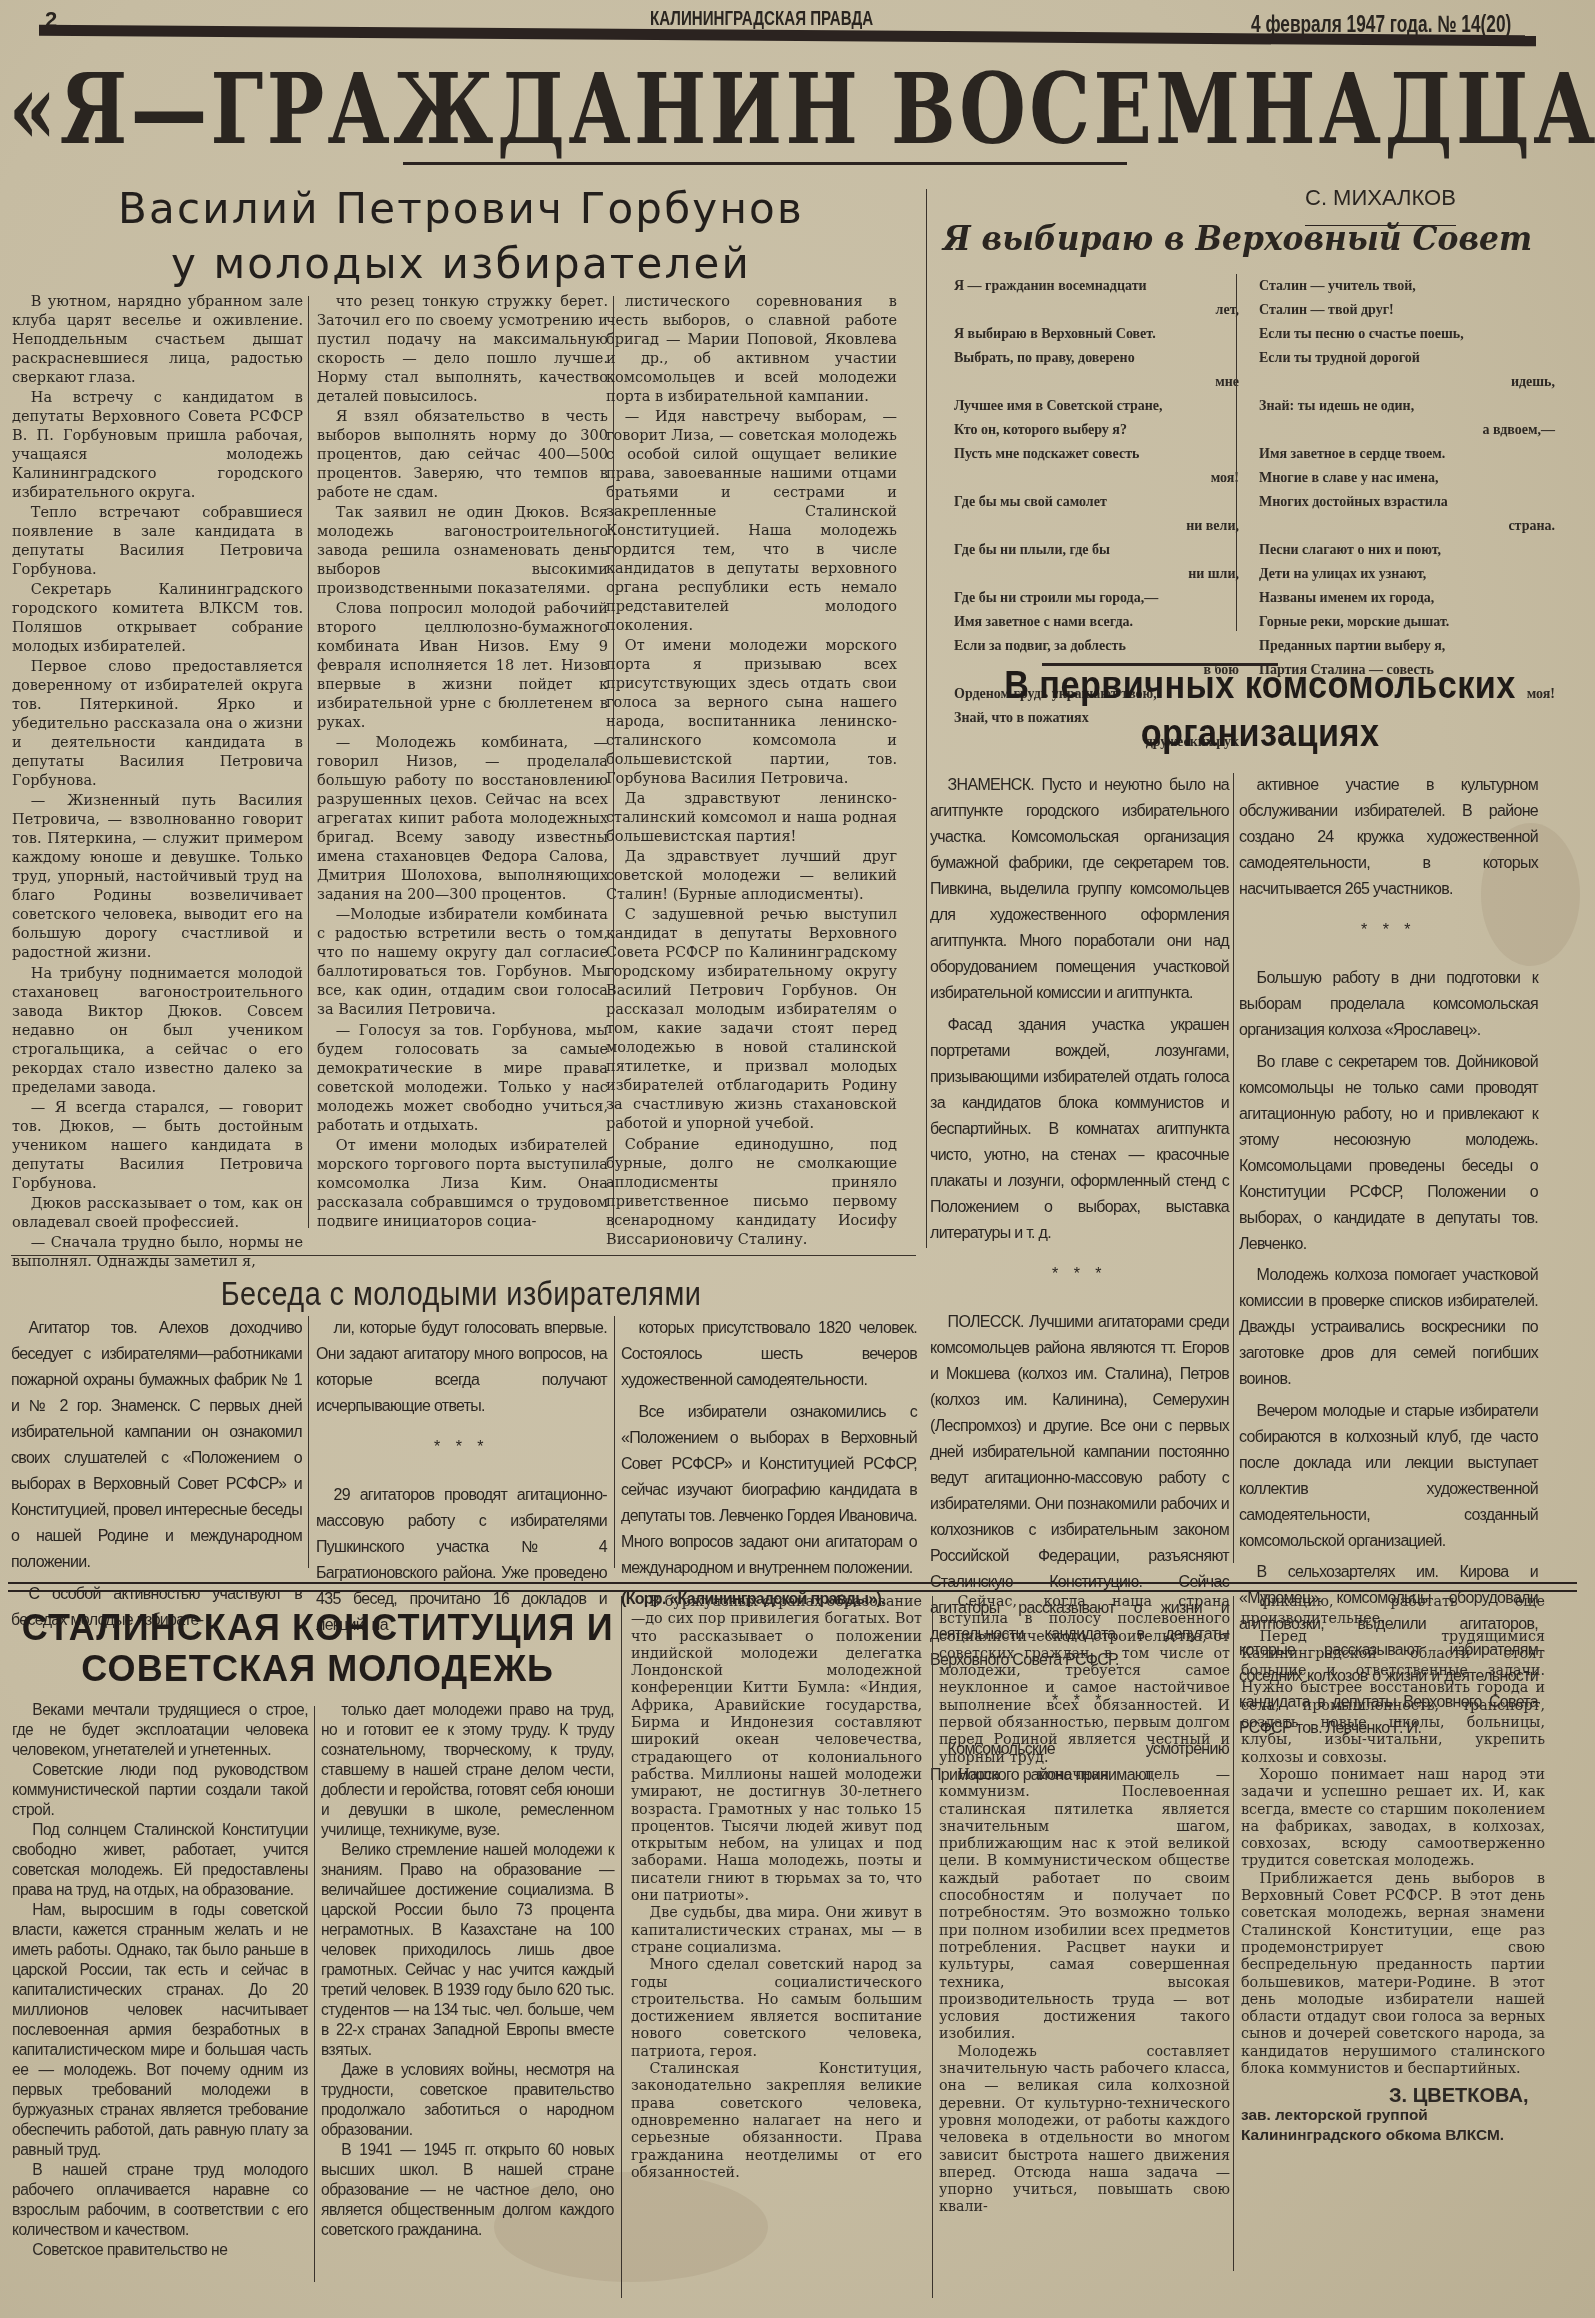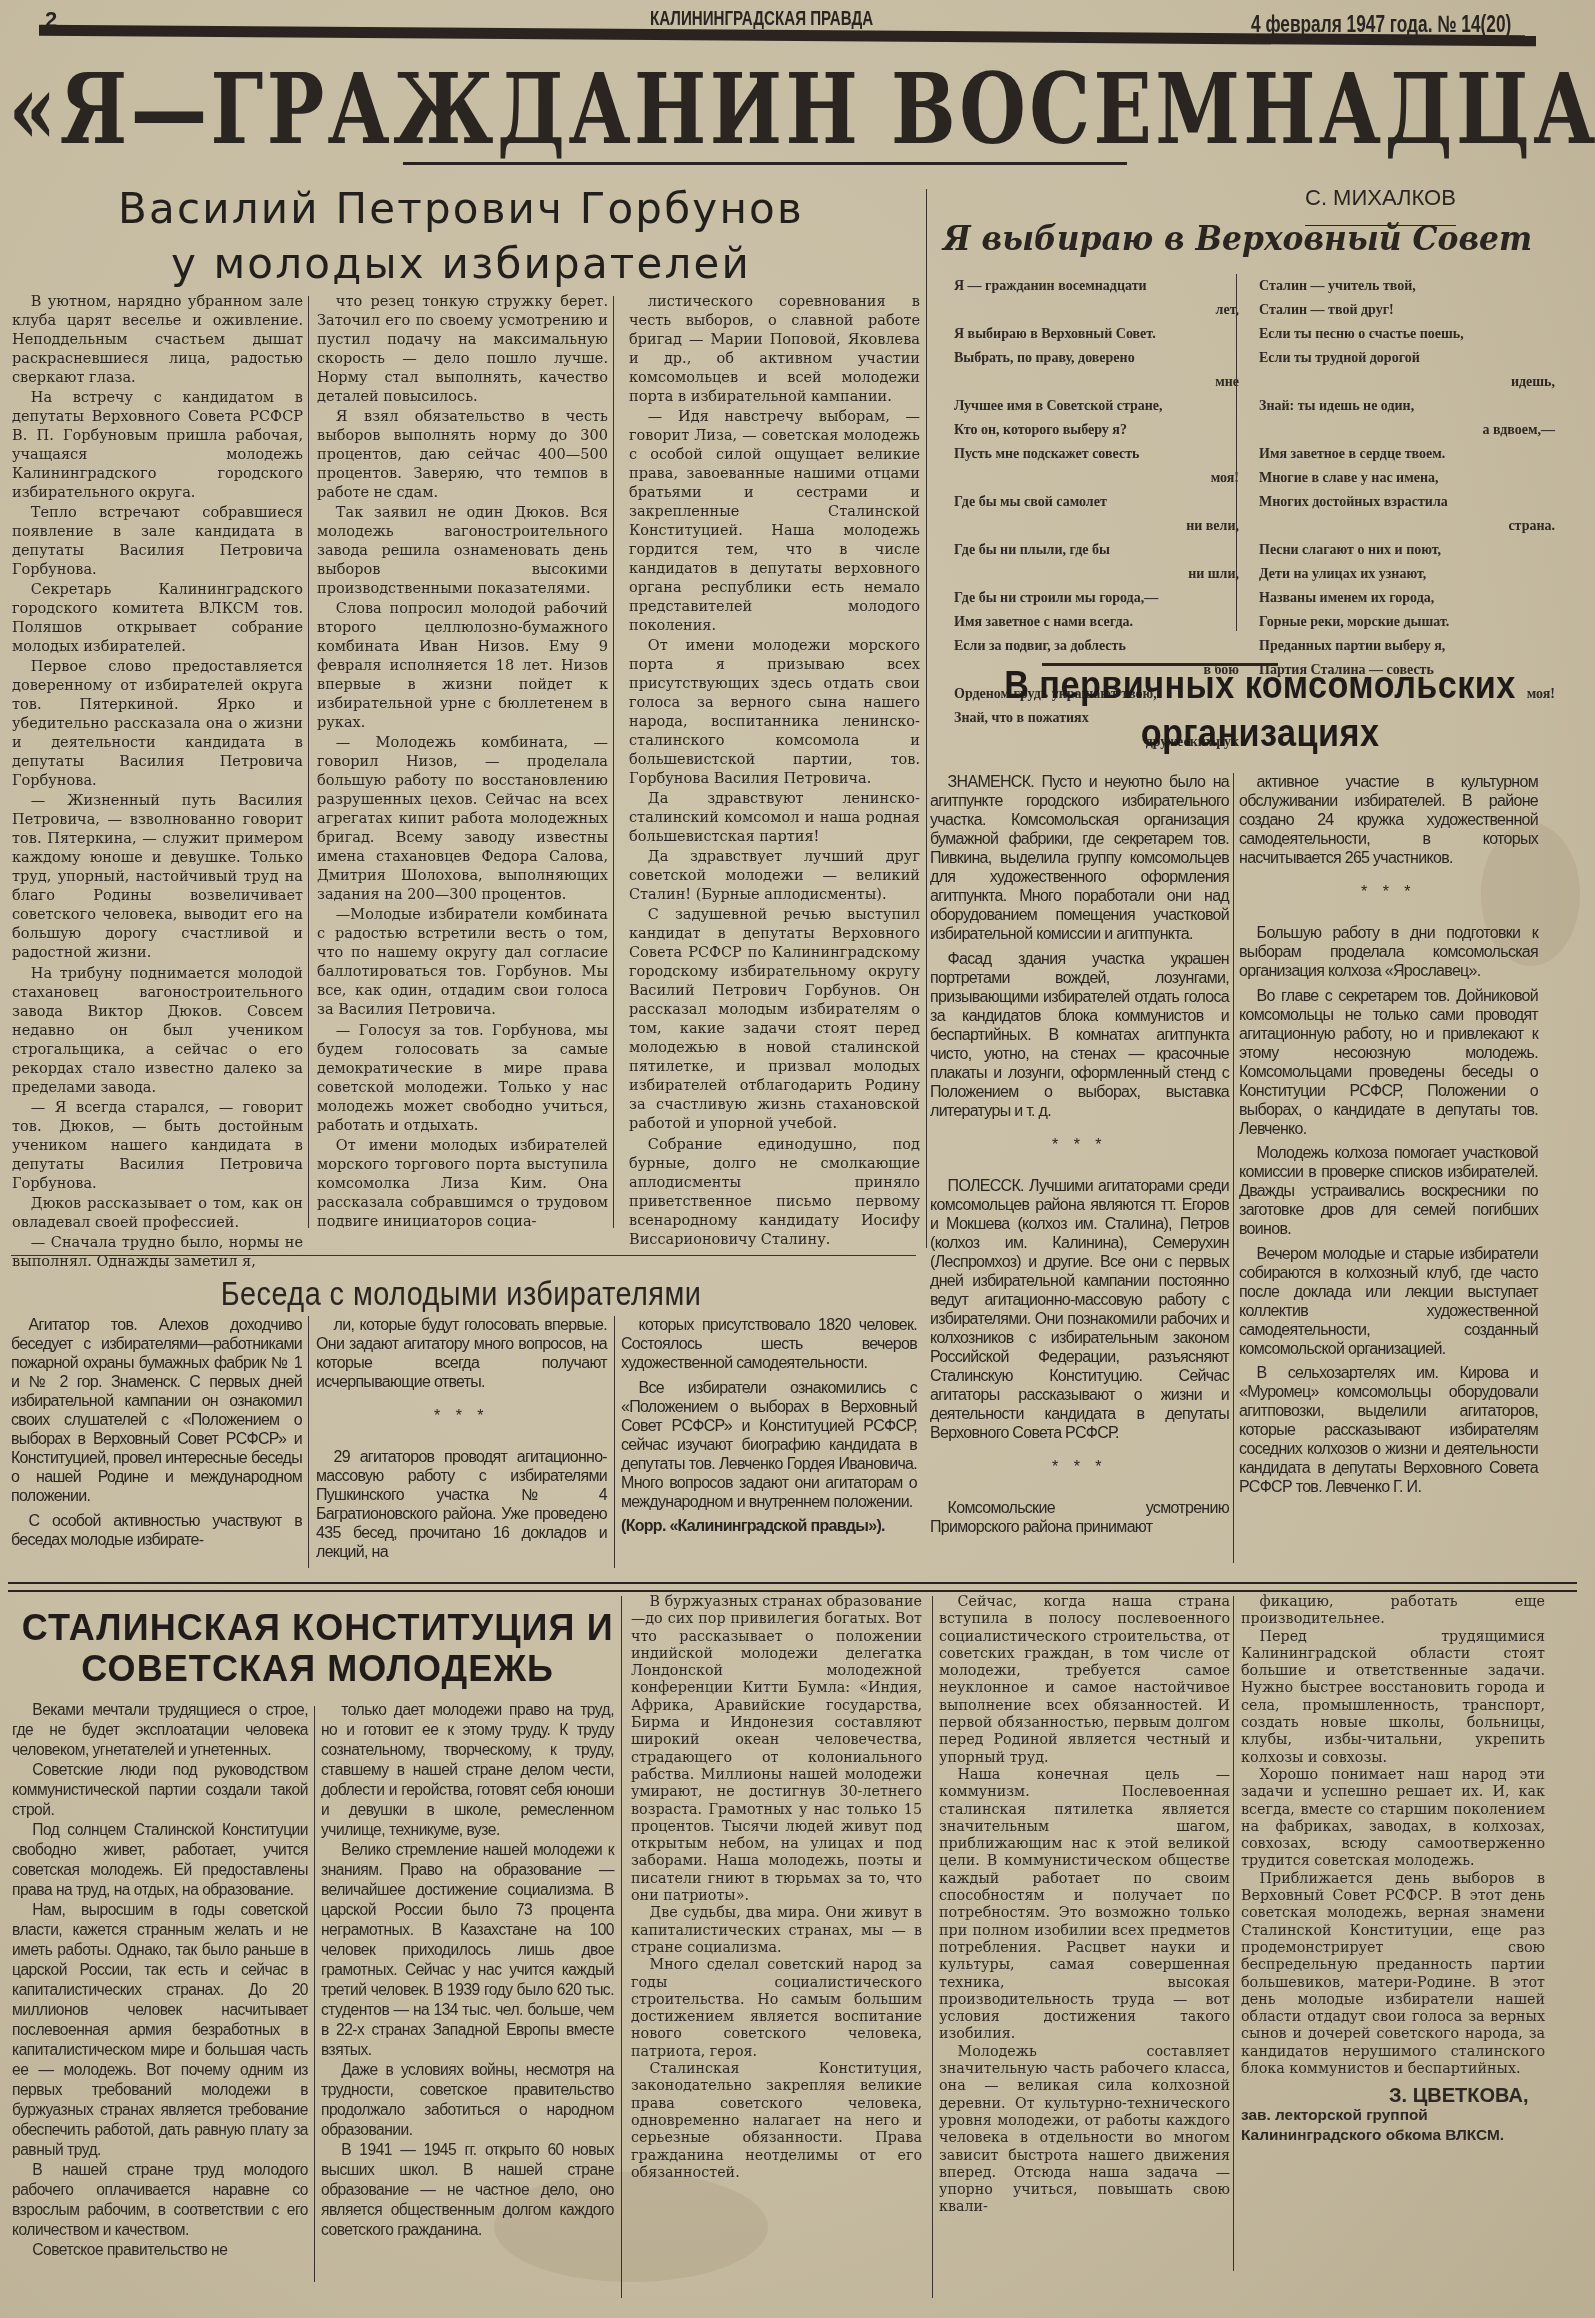--- a/index.html
+++ b/index.html
@@ -34,21 +34,21 @@
   
   .poem-author { left: 1305px; top: 185px; font-family: "Liberation Sans", sans-serif; font-size: 22px; border-bottom: 1.6px solid #2b2320; padding-bottom: 14px; }
   .poem-title { left: 943px; top: 219px; width: 620px; font-family: "DejaVu Serif", serif; font-style: italic; font-weight: bold; font-size: 33px; white-space: nowrap; transform: scaleX(0.95); transform-origin: left; }
   .poem-col { position: absolute; font-family: "Liberation Serif", serif; font-size: 14px; line-height: 24px; font-weight: bold; color: #2e2924; }
   .poem-col .ln { display: block; white-space: nowrap; }
   .poem-col .ln.r { text-align: right; }
   .poem-orn { left: 1042px; top: 663px; width: 236px; height: 2.7px; background: #2b2320; }
 
   
   .kom-title { left: 927px; top: 661px; width: 666px; text-align: center; font-family: "Liberation Sans", sans-serif; font-weight: bold; font-size: 38px; line-height: 48px; letter-spacing: 0.5px; transform: scaleX(0.9); color: #201b18; }
-  .ncol { position: absolute; font-family: "Liberation Sans", sans-serif; font-size: 16px; line-height: 19px; text-align: justify; transform-origin: left top; color: #2a2521; letter-spacing: -0.7px; }
+  .ncol { position: absolute; font-family: "Liberation Sans", sans-serif; font-size: 16px; line-height: 26px; text-align: justify; transform-origin: left top; color: #2a2521; letter-spacing: -0.7px; }
   .ncol p { text-indent: 1.1em; }
   .ncol p + p { margin-top: 5.5px; }
   .ncol .stars { text-align: center; text-indent: 0; margin: 15.4px 0 22px; letter-spacing: 5.5px; }
 
   
   .bes-rule { left: 11px; top: 1255px; width: 905px; height: 1.1px; background: #3a332c; }
   .bes-title { left: 0; top: 1271px; width: 922px; text-align: center; font-family: "Liberation Sans", sans-serif; font-size: 34px; line-height: 44px; transform: scaleX(0.85); letter-spacing: 0.5px; }
 
   
   .double-rule1 { left: 7.7px; top: 1582px; width: 1569px; height: 2.2px; background: #2b2320; }
@@ -99,21 +99,21 @@
       <p>что резец тонкую стружку берет. Заточил его по своему усмотрению и пустил подачу на максимальную скорость — дело пошло лучше. Норму стал выполнять, качество деталей повысилось.</p>
       <p>Я взял обязательство в честь выборов выполнять норму до 300 процентов, даю сейчас 400—500 процентов. Заверяю, что темпов в работе не сдам.</p>
       <p>Так заявил не один Дюков. Вся молодежь вагоностроительного завода решила ознаменовать день выборов высокими производственными показателями.</p>
       <p>Слова попросил молодой рабочий второго целлюлозно-бумажного комбината Иван Низов. Ему 9 февраля исполняется 18 лет. Низов впервые в жизни пойдет к избирательной урне с бюллетенем в руках.</p>
       <p>— Молодежь комбината, — говорил Низов, — проделала большую работу по восстановлению разрушенных цехов. Сейчас на всех агрегатах кипит работа молодежных бригад. Всему заводу известны имена стахановцев Федора Салова, Дмитрия Шолохова, выполняющих задания на 200—300 процентов.</p>
       <p>—Молодые избиратели комбината с радостью встретили весть о том, что по нашему округу дал согласие баллотироваться тов. Горбунов. Мы все, как один, отдадим свои голоса за Василия Петровича.</p>
       <p>— Голосуя за тов. Горбунова, мы будем голосовать за самые демократические в мире права советской молодежи. Только у нас молодежь может свободно учиться, работать и отдыхать.</p>
       <p>От имени молодых избирателей морского торгового порта выступила комсомолка Лиза Ким. Она рассказала собравшимся о трудовом подвиге инициаторов социа-</p>
     </div>
   <div class="vrule" style="left:613px; top:296px; height:932px;"></div>
-  <div class="col" id="gor-c2" style="left:629px; top:292px; width:291px; height:943px;">
+  <div class="col" id="gor-c2" style="left:606px; top:292px; width:291px; height:943px;">
       <p>листического соревнования в честь выборов, о славной работе бригад — Марии Поповой, Яковлева и др., об активном участии комсомольцев и всей молодежи порта в избирательной кампании.</p>
       <p>— Идя навстречу выборам, — говорит Лиза, — советская молодежь с особой силой ощущает великие права, завоеванные нашими отцами братьями и сестрами и закрепленные Сталинской Конституцией. Наша молодежь гордится тем, что в числе кандидатов в депутаты верховного органа республики есть немало представителей молодого поколения.</p>
       <p>От имени молодежи морского порта я призываю всех присутствующих здесь отдать свои голоса за верного сына нашего народа, воспитанника ленинско-сталинского комсомола и большевистской партии, тов. Горбунова Василия Петровича.</p>
       <p>Да здравствуют ленинско-сталинский комсомол и наша родная большевистская партия!</p>
       <p>Да здравствует лучший друг советской молодежи — великий Сталин! (Бурные аплодисменты).</p>
       <p>С задушевной речью выступил кандидат в депутаты Верховного Совета РСФСР по Калининградскому городскому избирательному округу Василий Петрович Горбунов. Он рассказал молодым избирателям о том, какие задачи стоят перед молодежью в новой сталинской пятилетке, и призвал молодых избирателей отблагодарить Родину за счастливую жизнь стахановской работой и упорной учебой.</p>
       <p>Собрание единодушно, под бурные, долго не смолкающие аплодисменты приняло приветственное письмо первому всенародному кандидату Иосифу Виссарионовичу Сталину.</p>
     </div>
 
   <div class="vrule" style="left:926px; top:189px; height:1059px;"></div>

